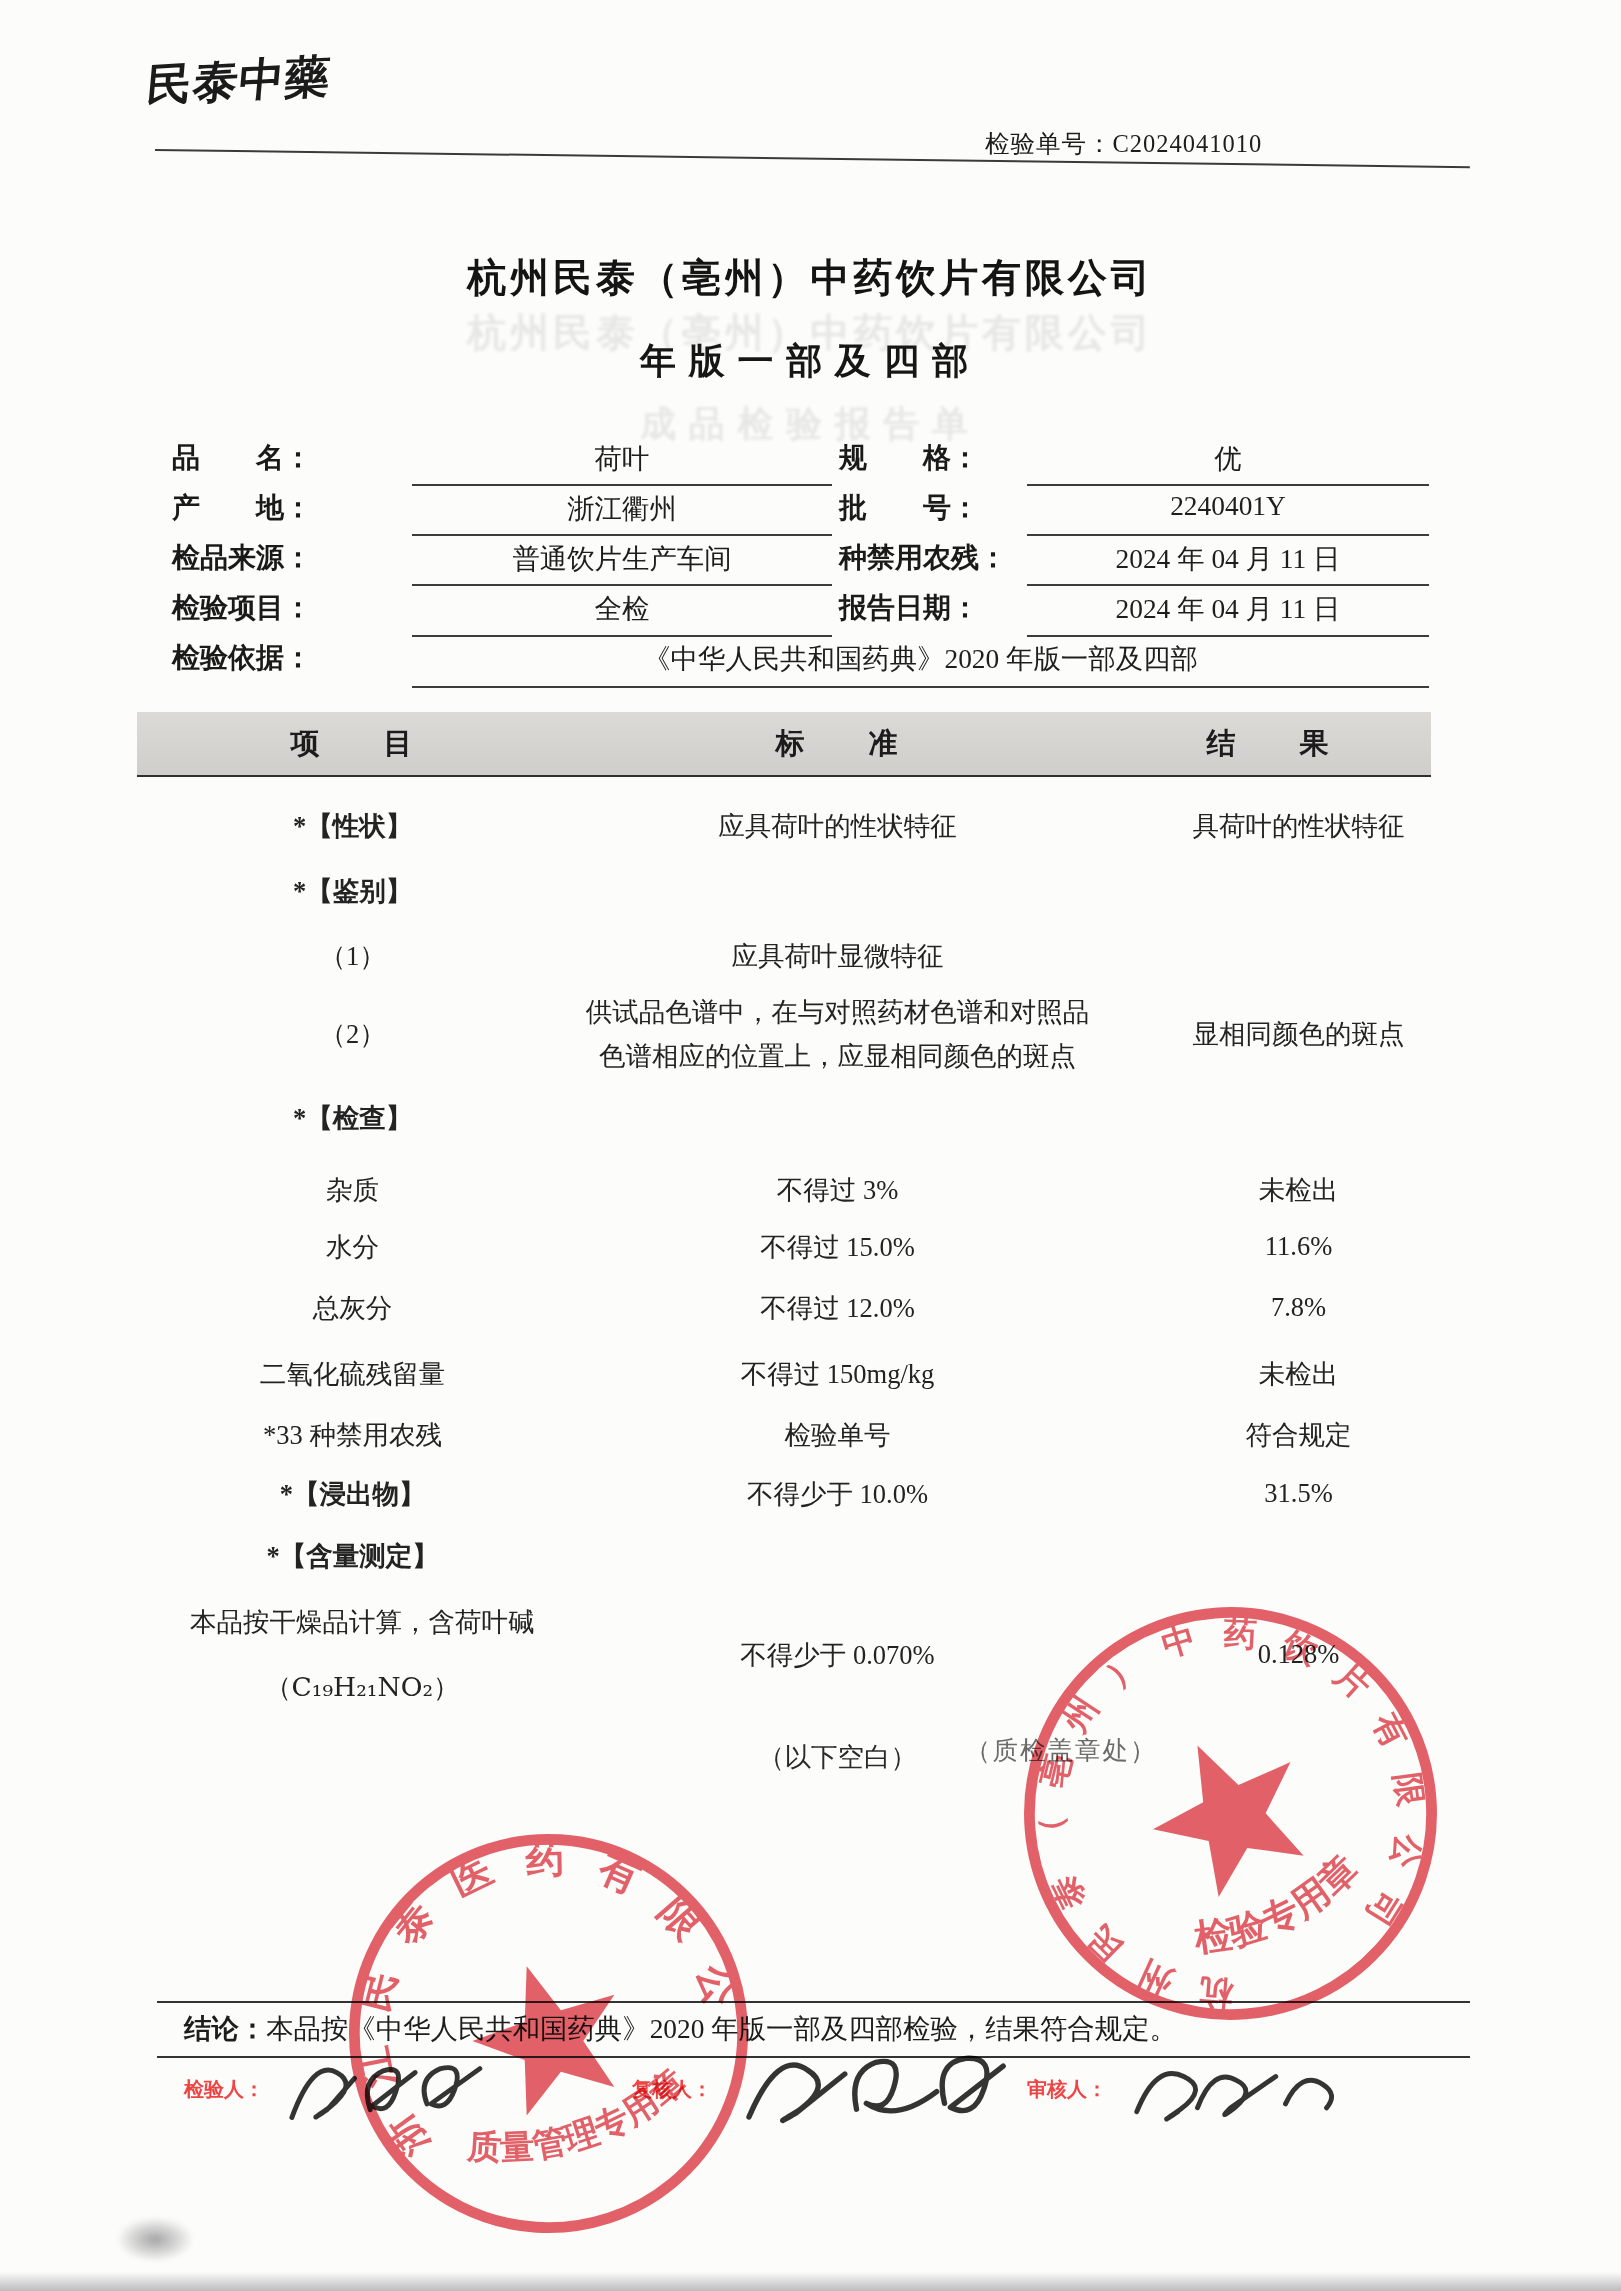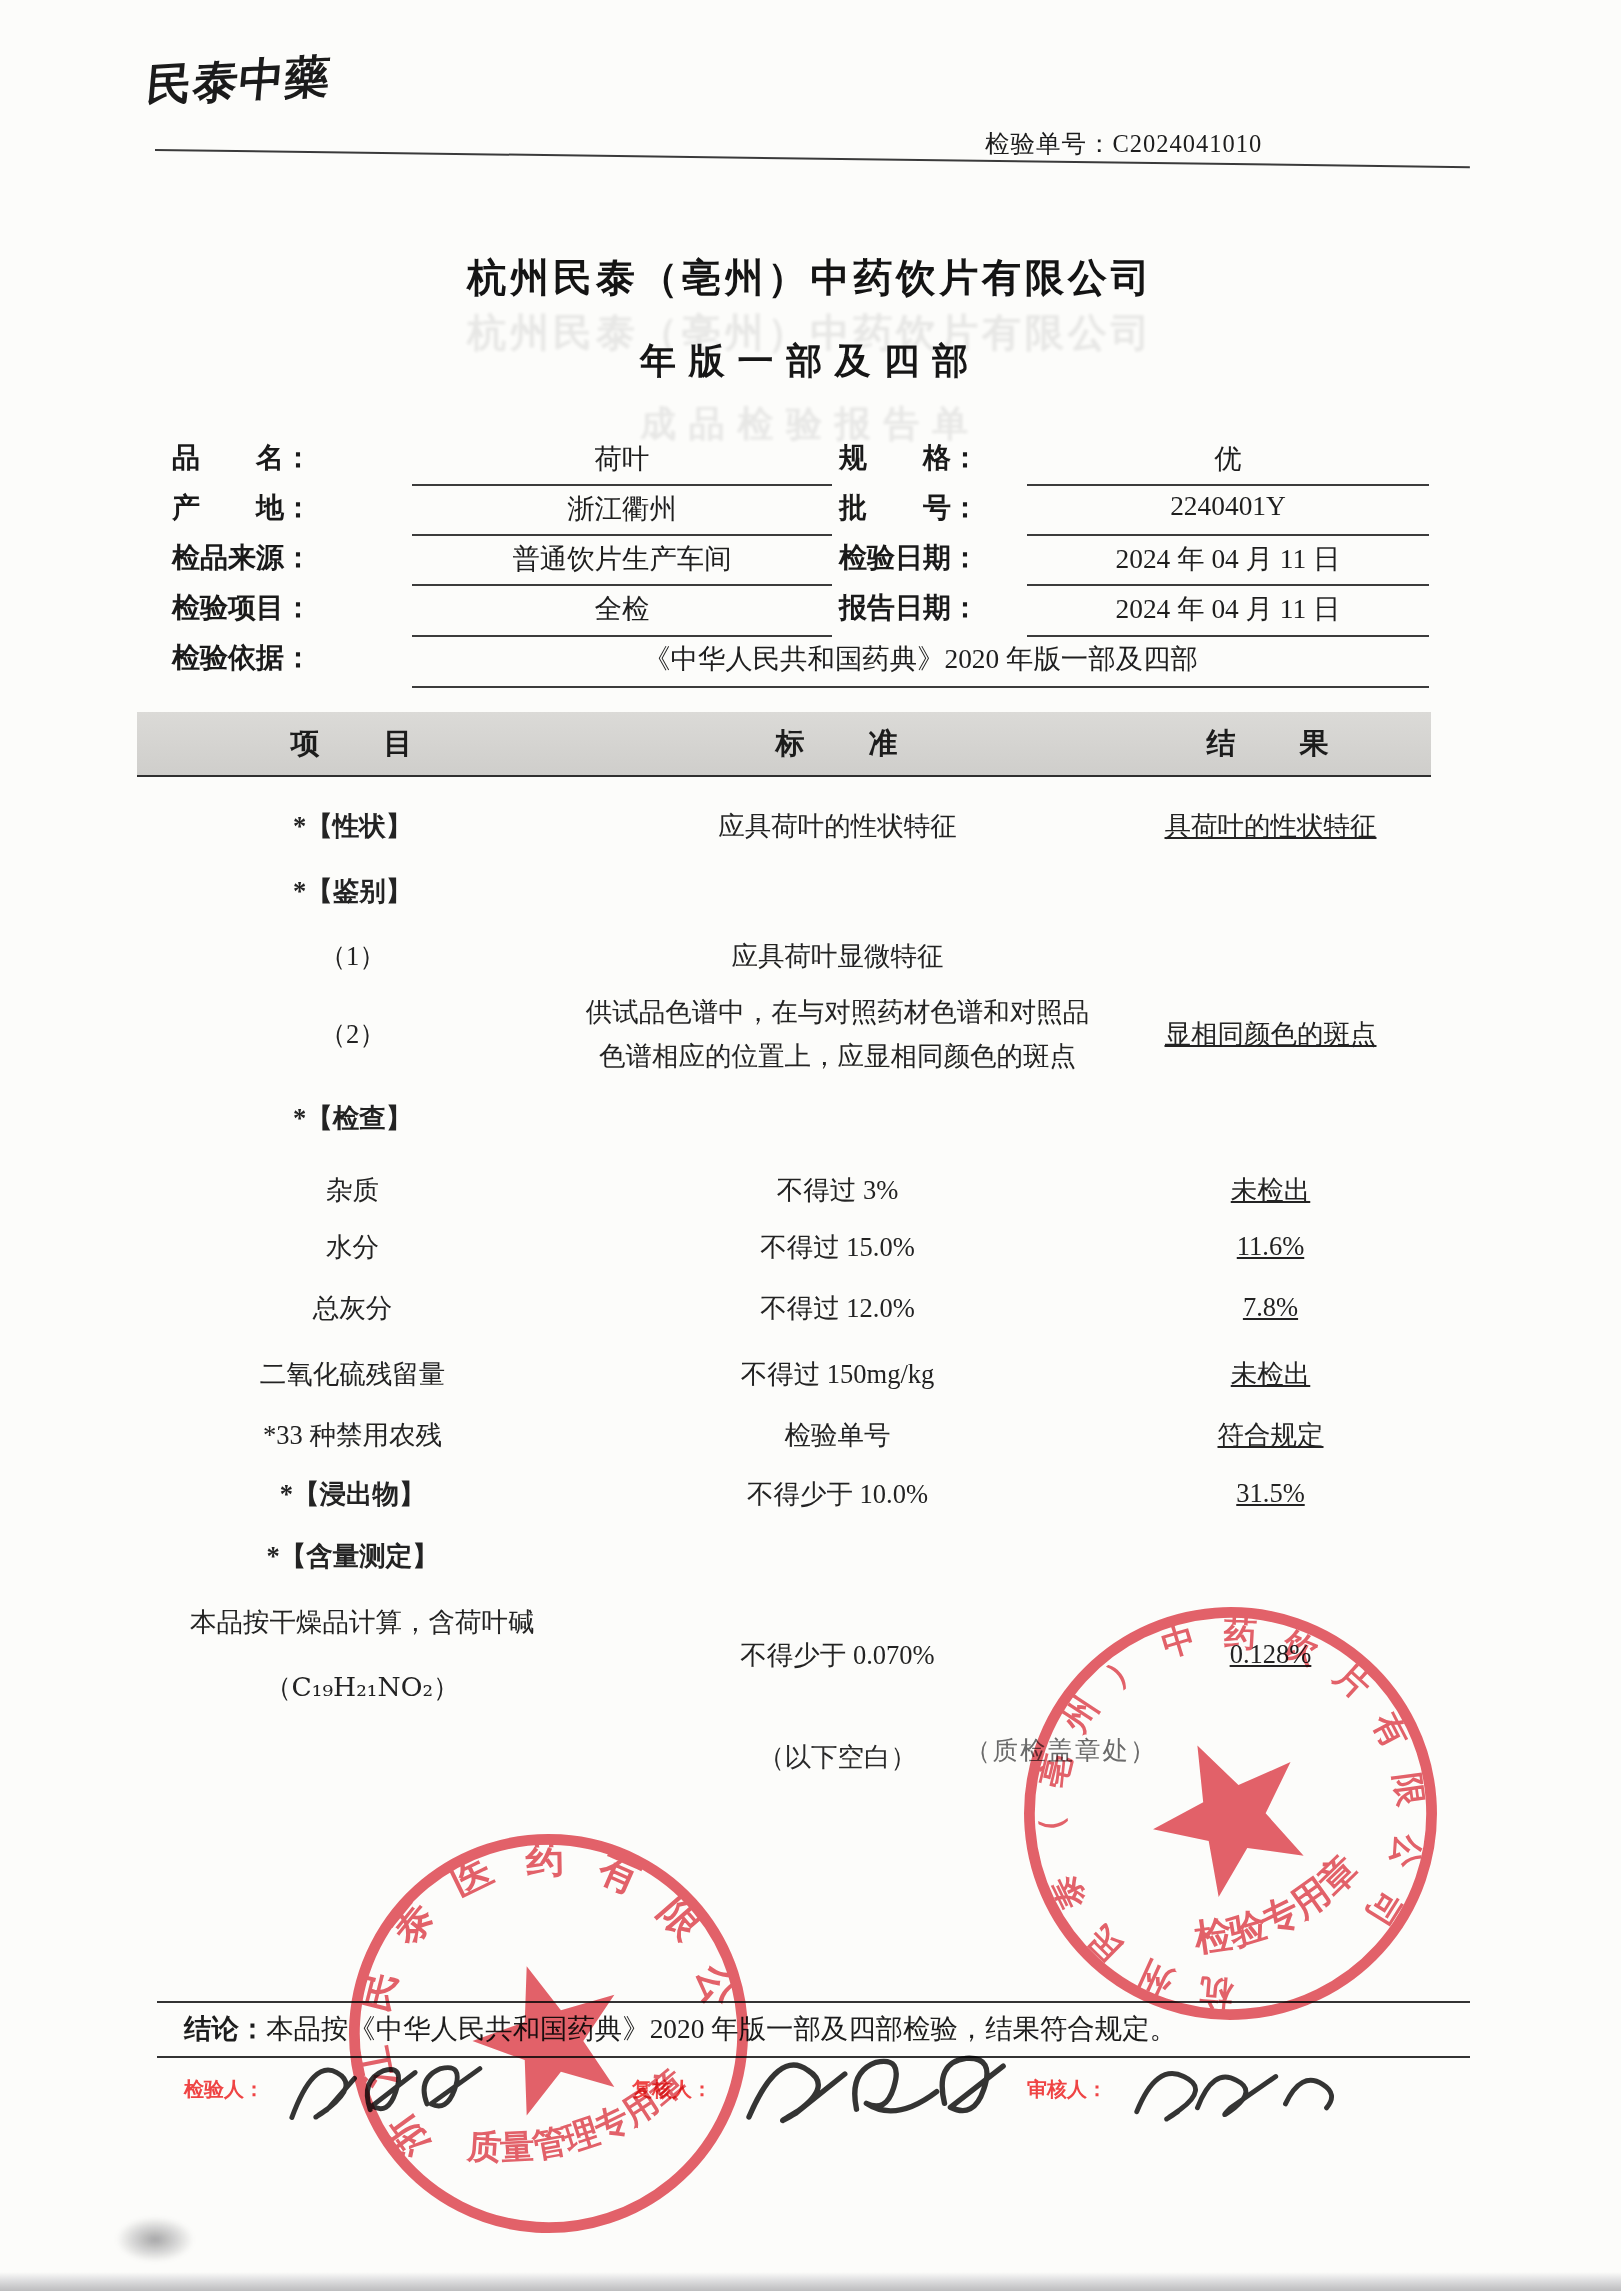--- a/index.html
+++ b/index.html
@@ -35,21 +35,21 @@
   .thead{position:absolute;left:0;top:0;width:1294px;height:63px;
     background:linear-gradient(180deg,#dbdad7,#cfcecb);
     border-bottom:2.5px solid #2f2f2f;}
   .hc{position:absolute;top:0;height:63px;line-height:63px;text-align:center;
     font-size:29px;font-weight:700;letter-spacing:2px;color:#1c1c1c;}
   .trow{position:absolute;left:0;width:1294px;}
   .c{position:absolute;top:0;height:100%;display:flex;align-items:center;justify-content:center;
     font-size:26.5px;color:#232323;text-align:center;white-space:nowrap;}
   .c1{left:0;width:431px;}
   .c2{left:431px;width:539px;}
-  .c3{left:972px;width:323px;text-decoration:underline;}
+  .c3{left:1000px;width:323px;}
   .boldcell{font-weight:700;}
   .two-line{flex-direction:column;}
   .formula{font-family:"DejaVu Serif","DejaVu Sans",serif;}
   .blank-note{left:431px;width:539px;top:1027px;text-align:center;font-size:26.5px;color:#2a2a2a;}
   
   .footnote{left:184px;top:1776px;font-size:26.5px;color:#1f1f1f;}
   .rule{left:157px;width:1313px;height:0;border-top:2px solid #333;}
   .conclusion{left:184px;top:2011px;font-size:27.4px;color:#1d1d1d;}
   .conclusion .lbl{font-weight:700;}
   .sig-label{font-size:20px;font-weight:700;color:#ef4444;top:2076px;}
@@ -93,21 +93,21 @@
   <div class="abs iu" style="left:412px;top:635px;width:420px"></div>
 
   <div class="abs il" style="left:839px;top:439px">规　　格：</div>
   <div class="abs iv" style="left:1027px;top:441px;width:402px">优</div>
   <div class="abs iu" style="left:1027px;top:484px;width:402px"></div>
 
   <div class="abs il" style="left:839px;top:489px">批　　号：</div>
   <div class="abs iv" style="left:1027px;top:491px;width:402px">2240401Y</div>
   <div class="abs iu" style="left:1027px;top:534px;width:402px"></div>
 
-  <div class="abs il" style="left:839px;top:539px">检验日期：</div>
+  <div class="abs il" style="left:839px;top:539px">种禁用农残：</div>
   <div class="abs iv" style="left:1027px;top:541px;width:402px">2024 年 04 月 11 日</div>
   <div class="abs iu" style="left:1027px;top:584px;width:402px"></div>
 
   <div class="abs il" style="left:839px;top:589px">报告日期：</div>
   <div class="abs iv" style="left:1027px;top:591px;width:402px">2024 年 04 月 11 日</div>
   <div class="abs iu" style="left:1027px;top:635px;width:402px"></div>
 
   <div class="abs il" style="left:172px;top:639px">检验依据：</div>
   <div class="abs iv" style="left:412px;top:641px;width:1017px">《中华人民共和国药典》2020 年版一部及四部</div>
   <div class="abs iu" style="left:412px;top:686px;width:1017px"></div>

